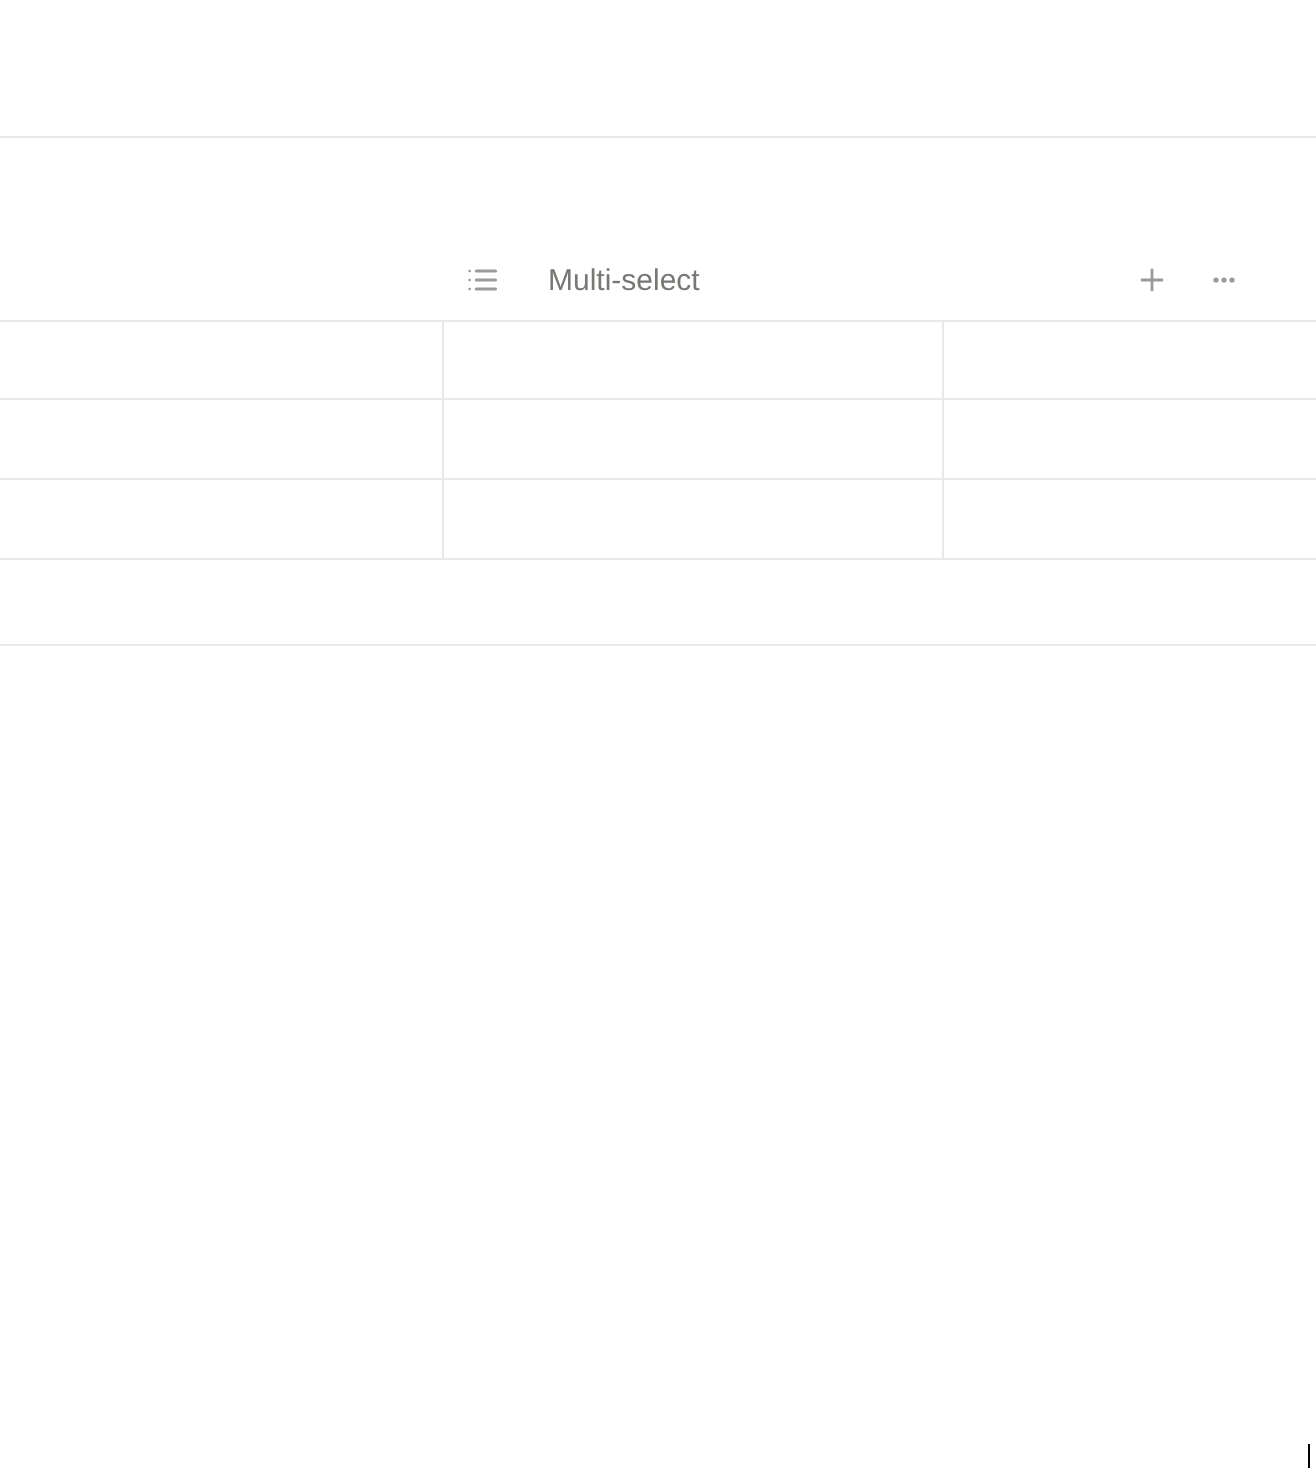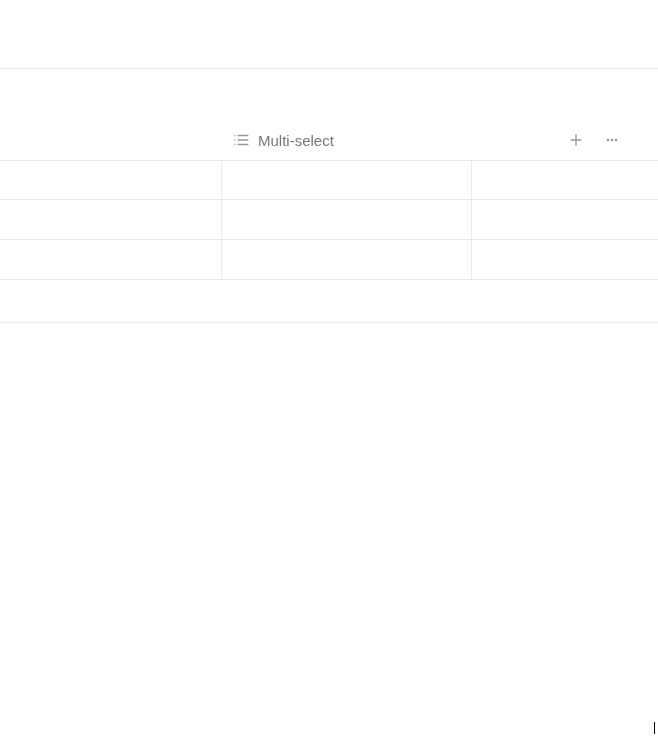--- a/index.html
+++ b/index.html
@@ -29,21 +29,21 @@
       left: 0;
       right: 0;
       display: flex;
       align-items: center;
       padding: 0 32px 0 0;
       height: 40px;
     }
     .property-label {
       display: flex;
       align-items: center;
-      gap: 8px;
+      gap: 24px;
       margin-left: 232px;
       color: #787774;
       font-size: 15px;
       cursor: pointer;
     }
     .list-icon {
       width: 18px;
       height: 18px;
       display: inline-flex;
       align-items: center;

